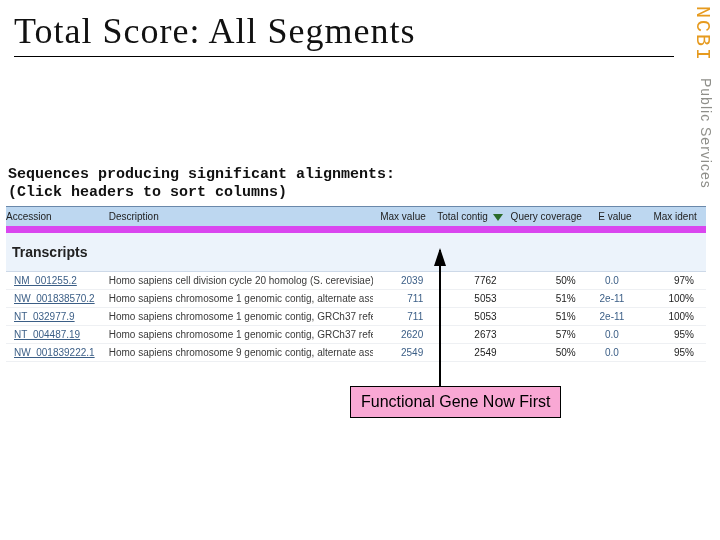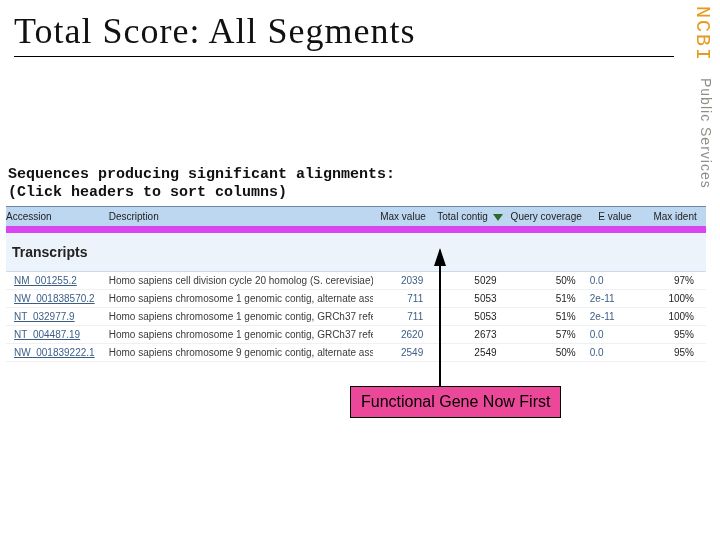--- a/index.html
+++ b/index.html
@@ -111,31 +111,31 @@
     border-bottom: 1px solid #eef0f3;
     white-space: nowrap;
     overflow: hidden;
     text-overflow: clip;
   }
   tr.data-row td.acc { color: #3b5e86; text-decoration: underline; padding-left: 8px; width: 88px; }
   tr.data-row td.desc { color: #3a3a3a; max-width: 260px; overflow: hidden; }
   tr.data-row td.num { text-align: right; padding-right: 10px; width: 48px; color: #3b5e86; }
   tr.data-row td.numplain { text-align: right; padding-right: 10px; width: 48px; }
   tr.data-row td.cov { text-align: right; padding-right: 10px; width: 56px; }
-  tr.data-row td.eval { text-align: left; padding-right: 10px; width: 48px; color: #3b5e86; }
+  tr.data-row td.eval { text-align: center; padding-right: 10px; width: 48px; color: #3b5e86; }
   tr.data-row td.ident { text-align: right; padding-right: 12px; width: 48px; }
   .callout {
     position: absolute;
     left: 350px;
     top: 386px;
     border: 1px solid #000;
     padding: 6px 10px;
     font-family: Arial, sans-serif;
     font-size: 16px;
-    background: #ec4899;
+    background: #f9a8d4;
   }
   svg.arrow {
     position: absolute;
     left: 0; top: 0;
     width: 720px; height: 540px;
     pointer-events: none;
   }
 </style>
 </head>
 <body>
@@ -174,21 +174,21 @@
         </tr>
       </thead>
       <tbody>
         <tr class="section-row">
           <td colspan="7"><span>Transcripts</span></td>
         </tr>
         <tr class="data-row">
           <td class="acc">NM_001255.2</td>
           <td class="desc">Homo sapiens cell division cycle 20 homolog (S. cerevisiae) (CDC20)</td>
           <td class="num">2039</td>
-          <td class="numplain">5029</td>
+          <td class="numplain">7762</td>
           <td class="cov">50%</td>
           <td class="eval">0.0</td>
           <td class="ident">97%</td>
         </tr>
         <tr class="data-row">
           <td class="acc">NW_001838570.2</td>
           <td class="desc">Homo sapiens chromosome 1 genomic contig, alternate assembly (b…</td>
           <td class="num">711</td>
           <td class="numplain">5053</td>
           <td class="cov">51%</td>

